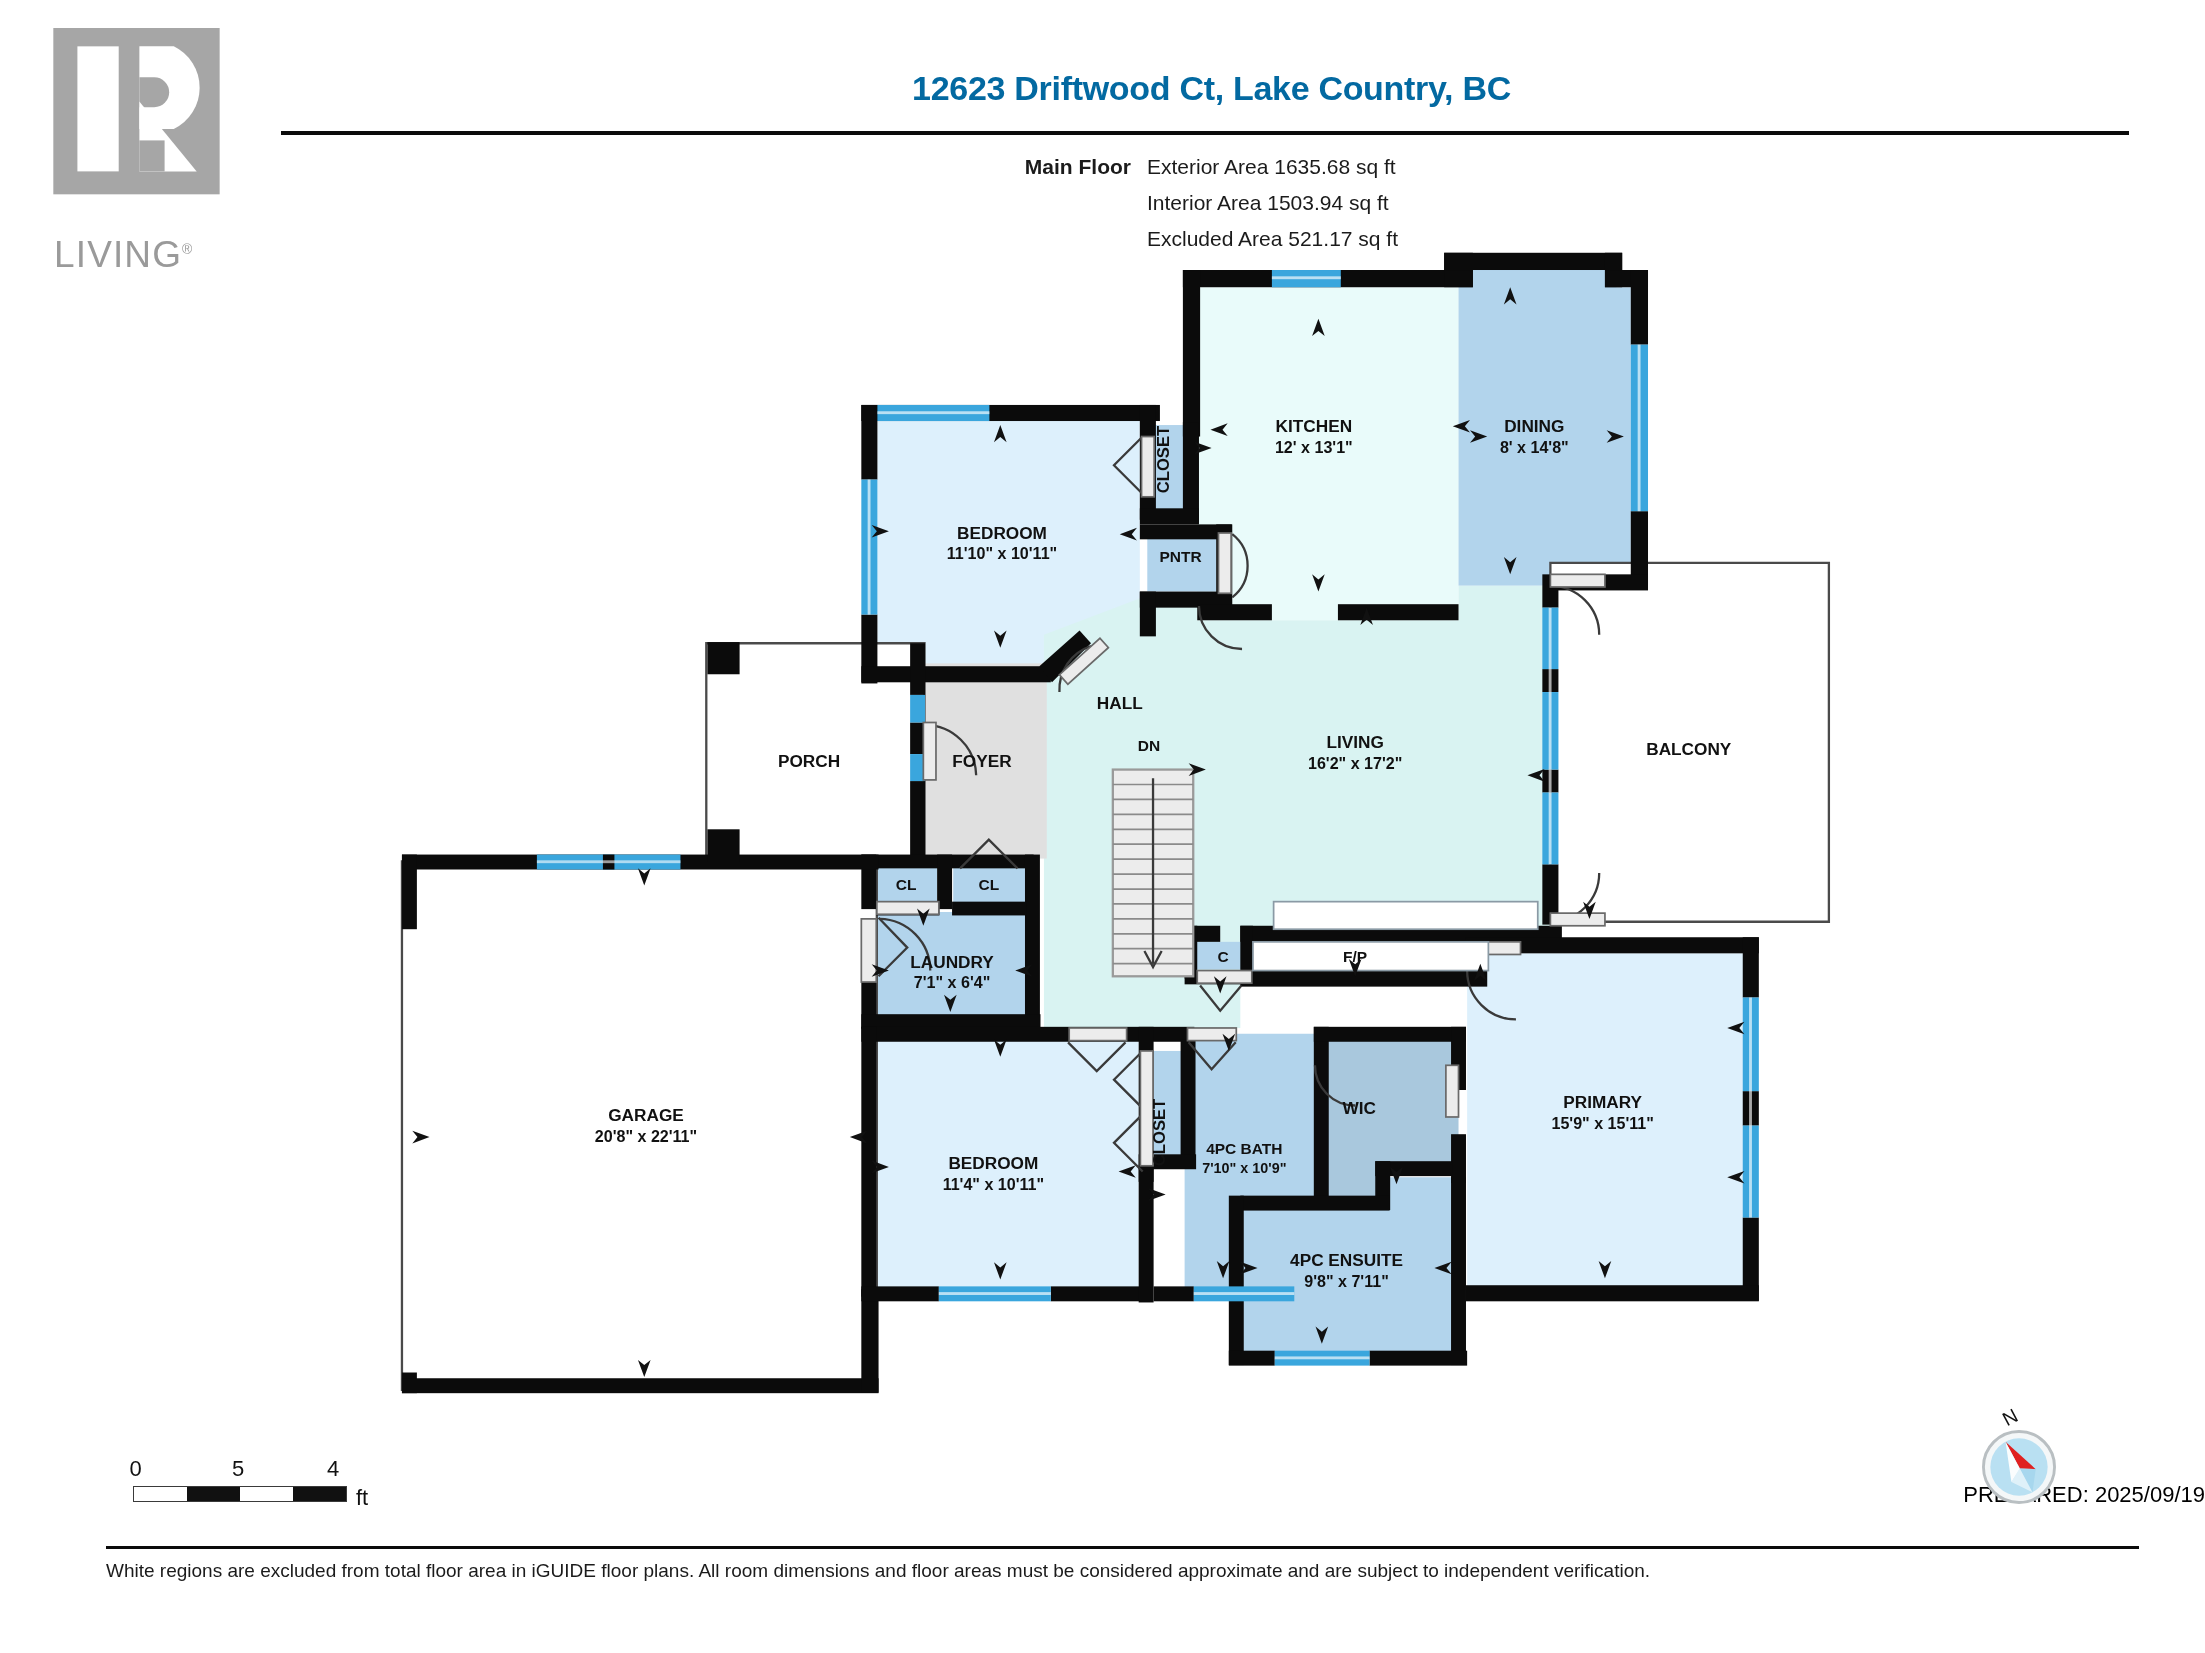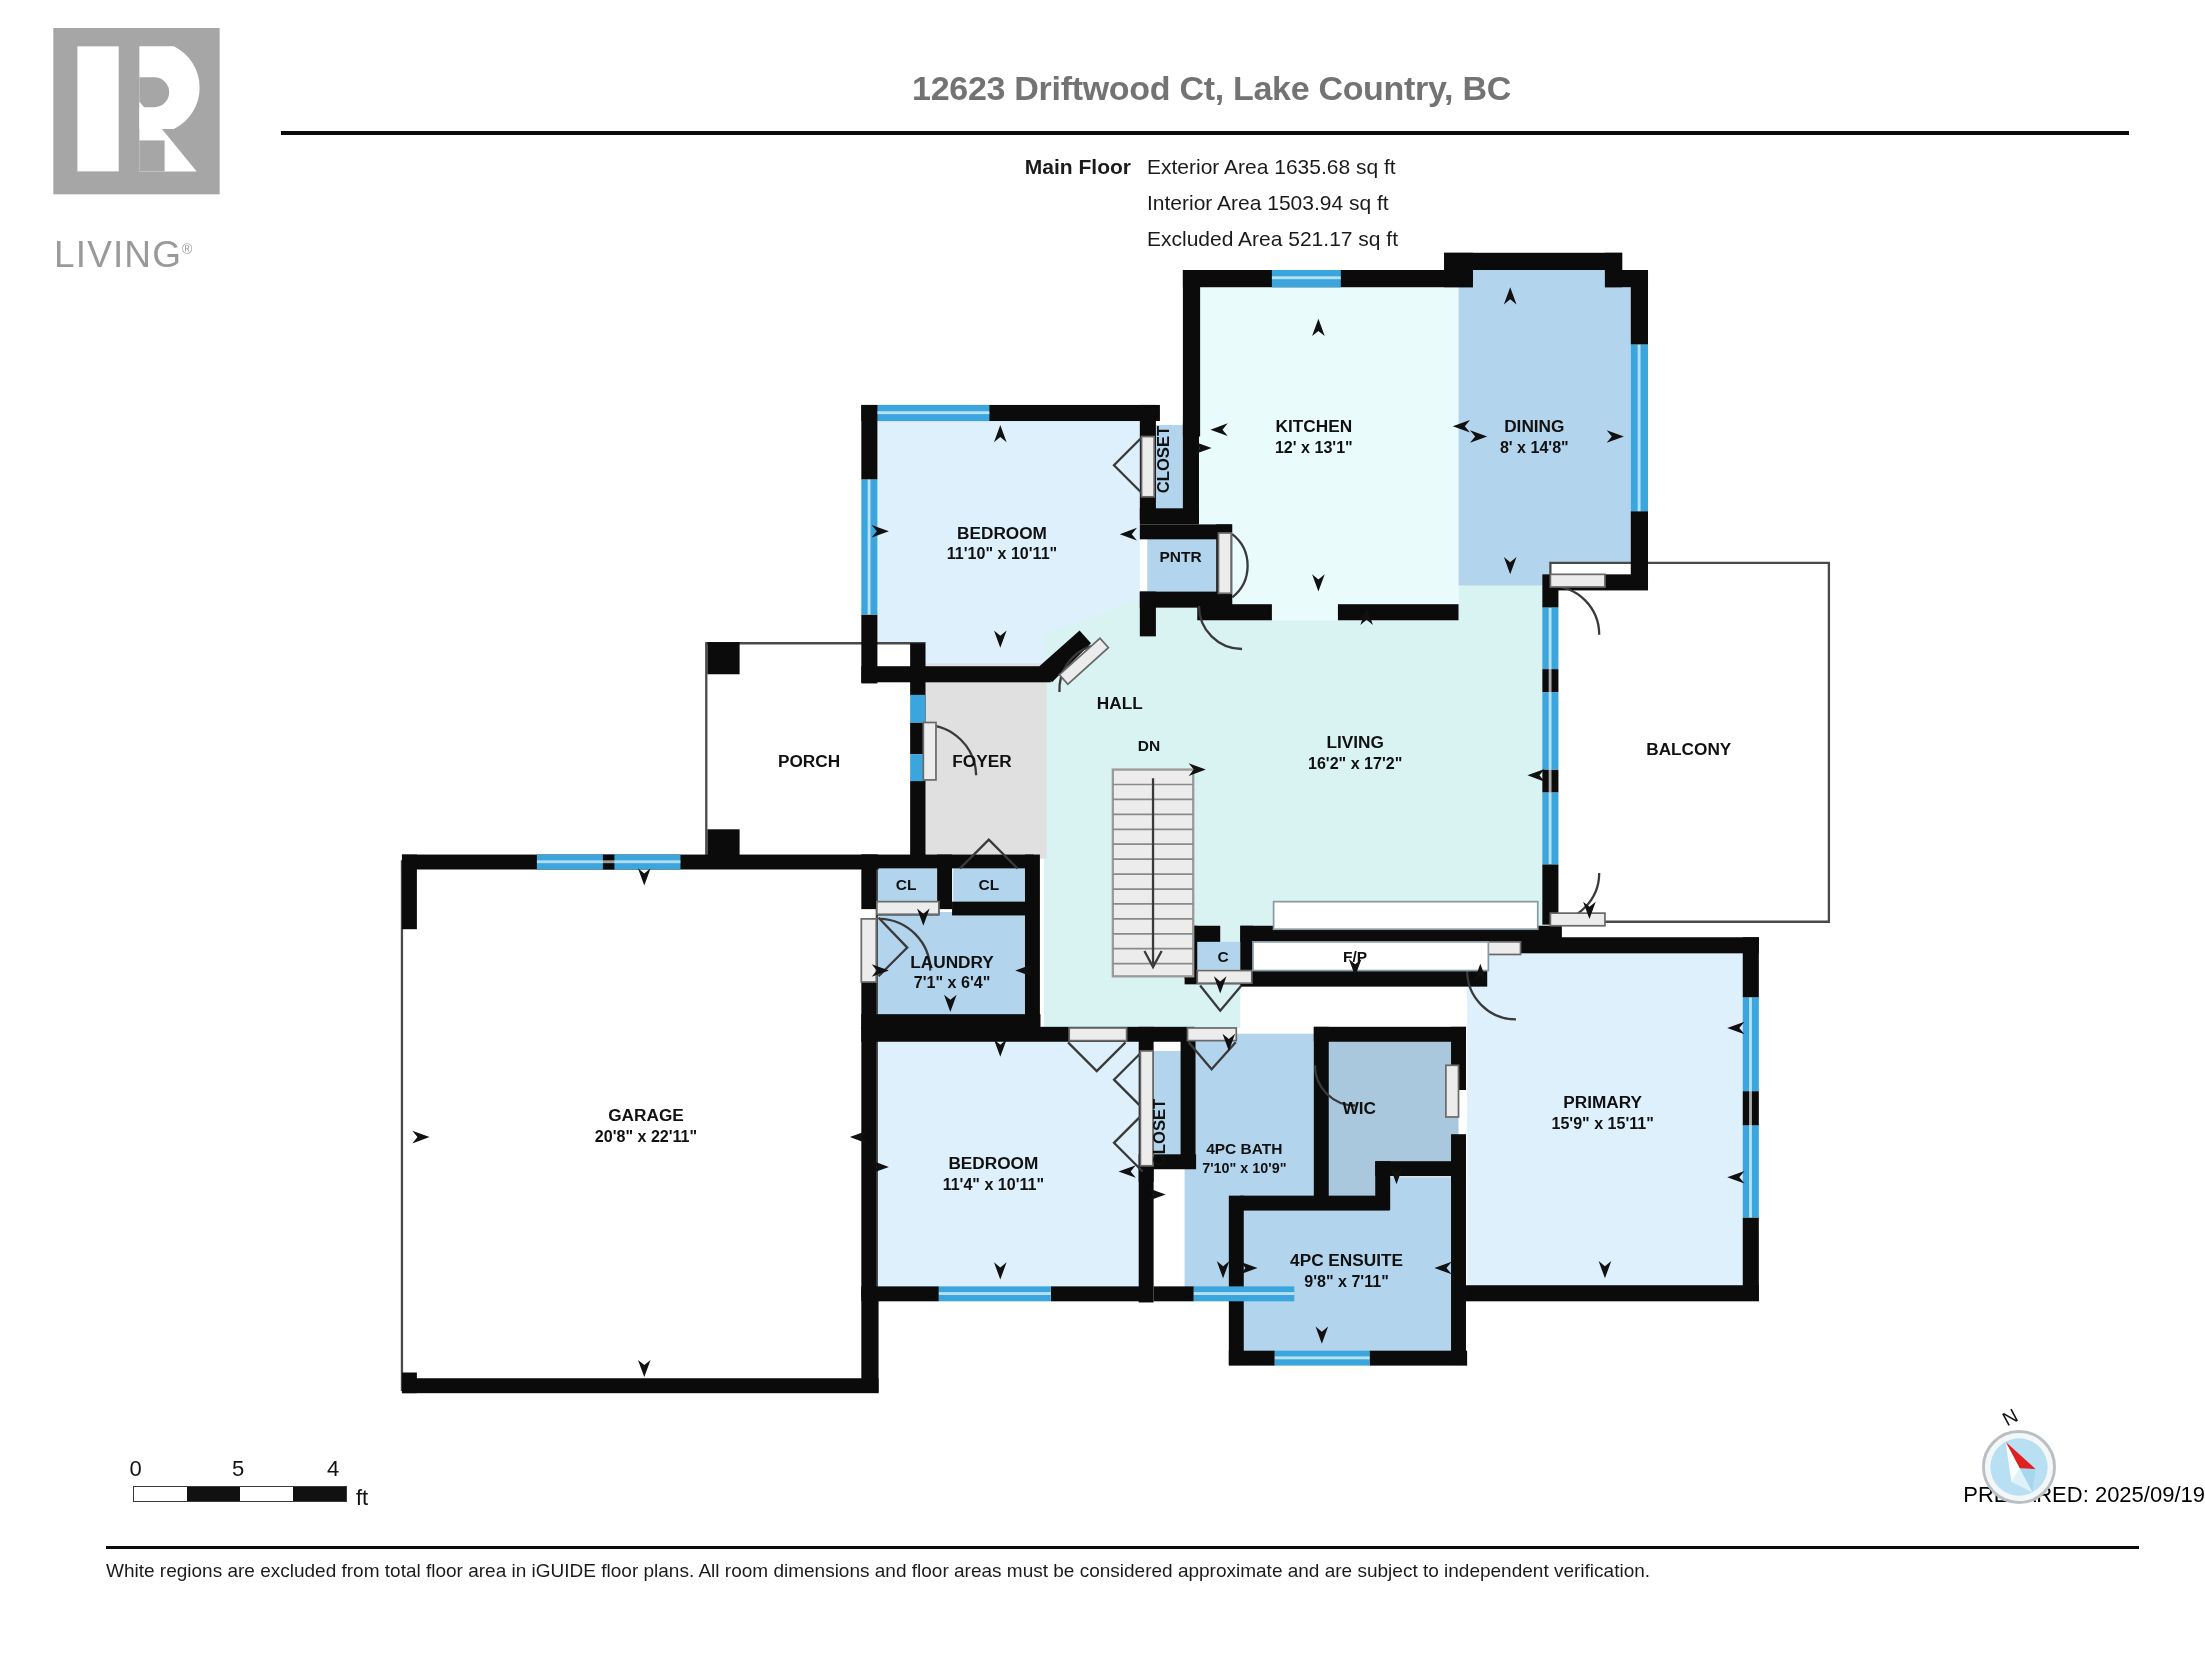--- a/index.html
+++ b/index.html
@@ -8,21 +8,21 @@
        font-family:"Liberation Sans","DejaVu Sans",sans-serif;color:#1b1b1b;overflow:hidden;}
 
   
   #realtor-logo{position:absolute;left:53px;top:27.6px;width:214px;height:247px;}
   #realtor-mark{position:absolute;left:0;top:0;width:214px;height:195px;}
   #realtor-word{position:absolute;left:1.1px;top:202px;width:230px;height:40px;
       font-size:37px;letter-spacing:1.1px;color:#9a9a9a;font-weight:400;line-height:40px;white-space:nowrap;}
   #realtor-word sup{font-size:13.8px;vertical-align:super;}
 
   #plan-title{position:absolute;left:281px;top:69px;width:1861px;text-align:center;
-      font-size:34px;font-weight:bold;letter-spacing:-0.3px;color:#737373;}
+      font-size:34px;font-weight:bold;letter-spacing:-0.3px;color:#0369a1;}
   #title-rule{position:absolute;left:281px;top:131px;width:1848px;height:4px;background:#0b0b0b;}
 
   #area-block{position:absolute;left:999px;top:149px;font-size:21px;line-height:36px;color:#1b1b1b;}
   #area-block .floor-label{position:absolute;left:0;top:0;font-weight:bold;width:132px;text-align:right;}
   #area-block .area-lines{position:absolute;left:148px;top:0;}
   #area-block .area-lines div{white-space:nowrap;}
 
   
   #floorplan-svg{position:absolute;left:0;top:0;width:2205px;height:1654px;}
 

